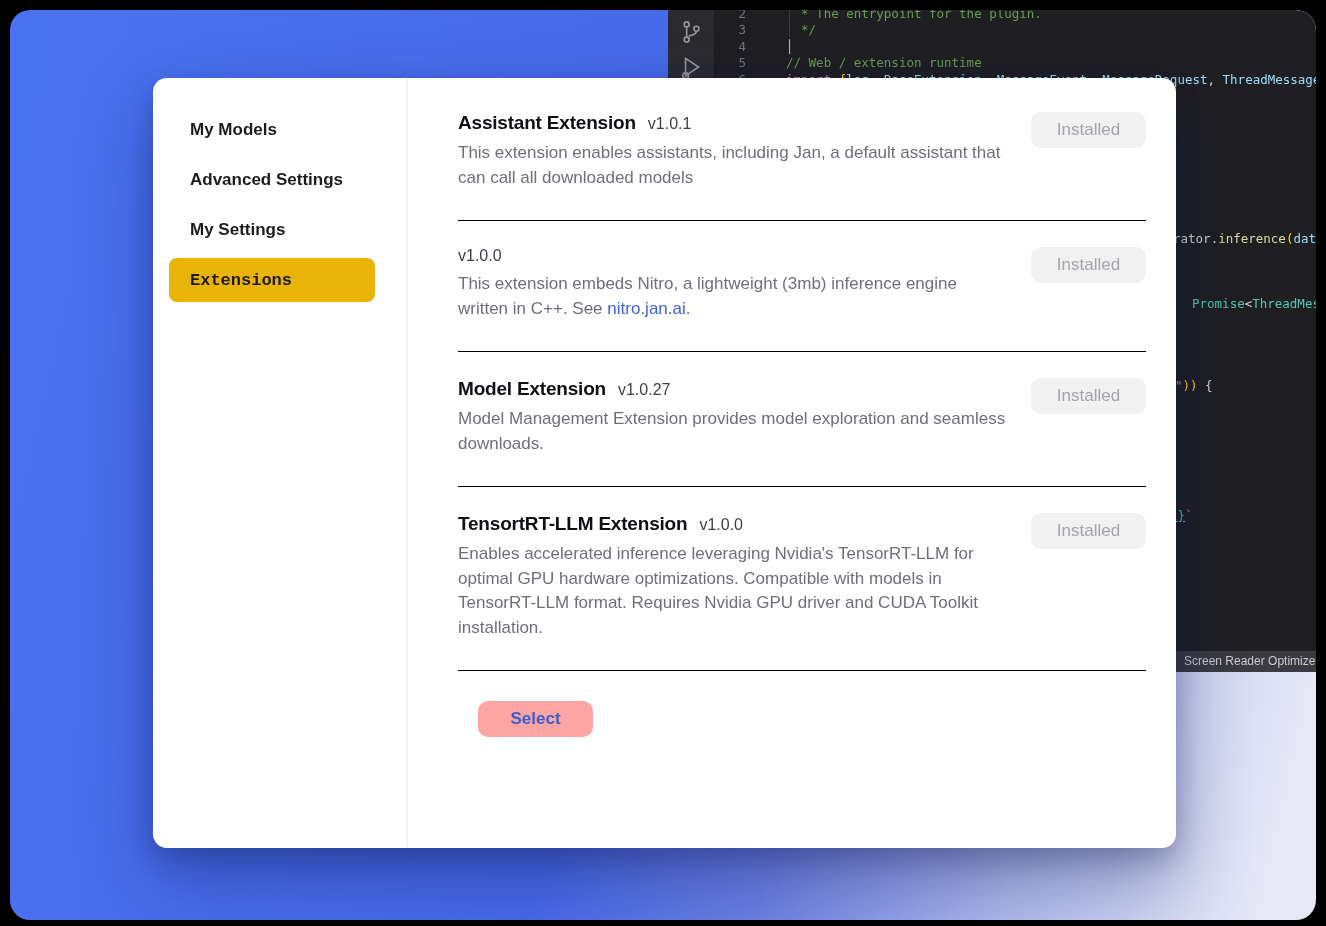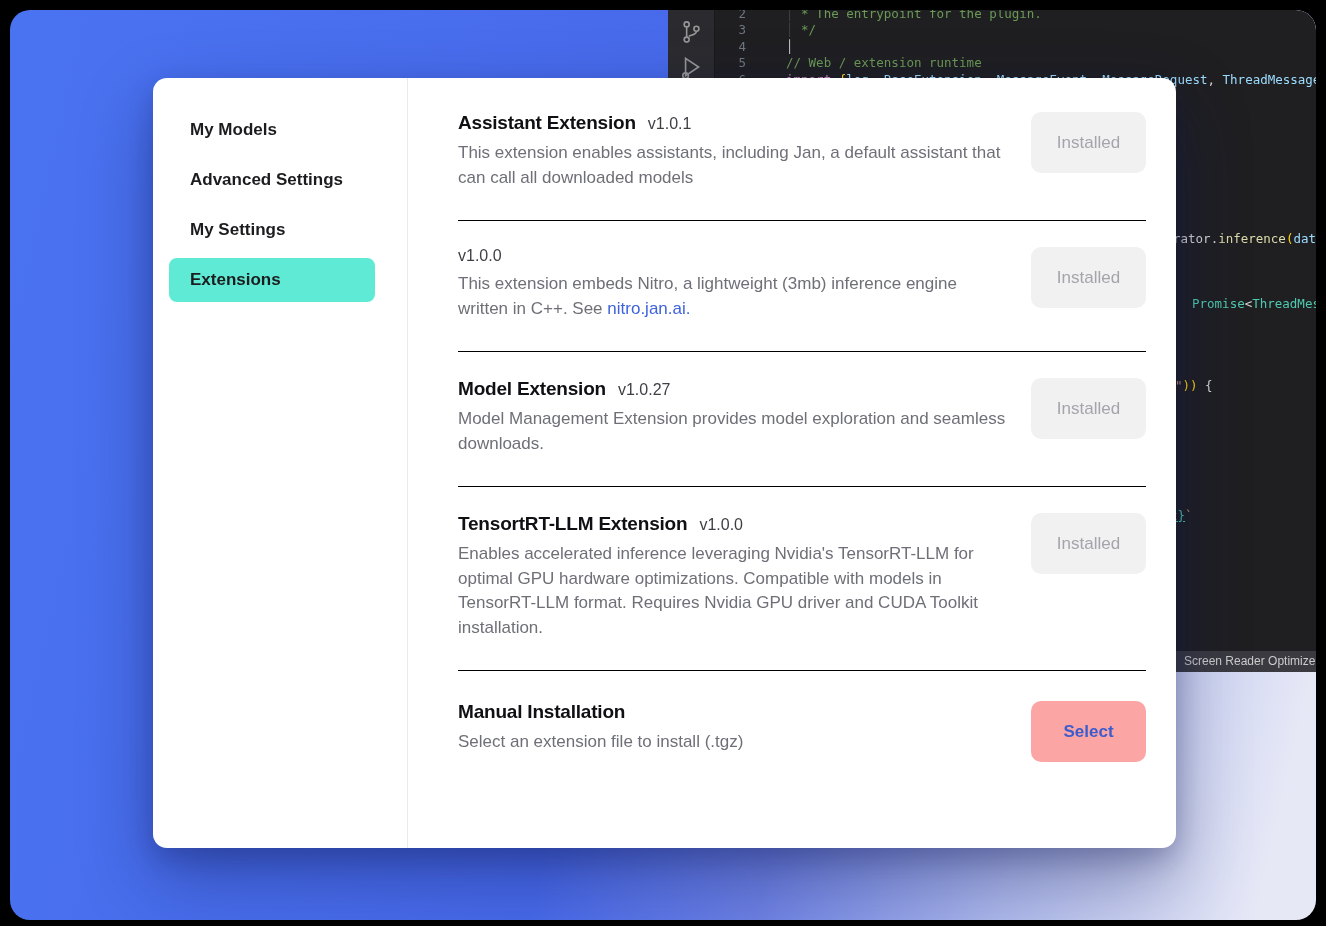--- a/index.html
+++ b/index.html
@@ -35,33 +35,33 @@
   .sb-segment{background:#3a3a40;height:100%;display:flex;align-items:center;
               padding-left:10px;width:132px;overflow:hidden;white-space:nowrap;flex-shrink:0;}
 
   
   .modal{position:absolute;left:143px;top:68px;width:1023px;height:770px;background:#fff;
          border-radius:14px;display:flex;overflow:hidden;
          box-shadow:0 30px 70px rgba(15,23,80,.38),0 10px 25px rgba(15,23,80,.22);gap:17px;}
   .m-sidebar{width:237px;flex-shrink:0;padding:30px 15px 0 16px;box-sizing:border-box;}
   .side-item{height:44px;border-radius:8px;display:flex;align-items:center;padding:0 21px;
              font-size:17px;font-weight:700;color:#1c1c1f;margin-bottom:6px;cursor:pointer;}
-  .side-item.active{background:#5eead4;}
+  .side-item.active{background:#eab308;font-family:Liberation Mono, monospace;}
   .m-divider{width:1px;background:#eaeaec;flex-shrink:0;}
   .m-content{flex:1;padding:8px 30px 0 33px;box-sizing:border-box;overflow:hidden;}
   .row{display:flex;justify-content:space-between;align-items:flex-start;
        padding:26px 0 30px;border-bottom:1px solid #000000;}
   .row:last-child{border-bottom:none;padding-top:30px;}
   .row-left{max-width:588px;}
   .title-line{display:flex;align-items:baseline;gap:12px;}
   .ext-name{font-size:19px;font-weight:700;color:#101014;letter-spacing:-0.2px;}
   .ext-version{font-size:16px;color:#3f3f46;}
   .ext-desc{margin-top:7px;font-size:17px;line-height:24.5px;color:#6f6f78;}
   .ext-link{color:#3e63dd;cursor:pointer;}
-  .btn{min-width:115px;height:61px;border-radius:10px;border:none;font-size:17px;
+  .btn{min-width:115px;height:36px;border-radius:10px;border:none;font-size:17px;
        display:flex;align-items:center;justify-content:center;box-sizing:border-box;
        padding:0 18px;margin-left:20px;flex-shrink:0;cursor:pointer;
        font-family:"Liberation Sans",sans-serif;}
   .btn-installed{background:#f1f1f2;color:#a4a4ac;}
   .btn-select{background:#fca5a5;color:#3a5ccc;font-weight:700;}
 </style>
 </head>
 <body>
 
 <div class="stage">
@@ -167,25 +167,18 @@
     <div class="row-left">
       <div class="title-line">
         <span class="ext-name">TensortRT-LLM Extension</span>
         <span class="ext-version">v1.0.0</span>
       </div>
       <div class="ext-desc"><span>Enables accelerated inference leveraging Nvidia's TensorRT-LLM for optimal GPU hardware optimizations. Compatible with models in TensorRT-LLM format. Requires Nvidia GPU driver and CUDA Toolkit installation.</span></div>
     </div>
     <button class="btn btn-installed">Installed</button>
   </div>
         <div class="row">
-    <div class="row-left">
-      <div class="title-line">
-        <span class="ext-name">Manual Installation</span>
-
-      </div>
-      <div class="ext-desc"><span>Select an extension file to install (.tgz)</span></div>
-    </div>
     <button class="btn btn-select">Select</button>
   </div>
       </div>
   </div>
 
 </div>
 
 </body></html>

